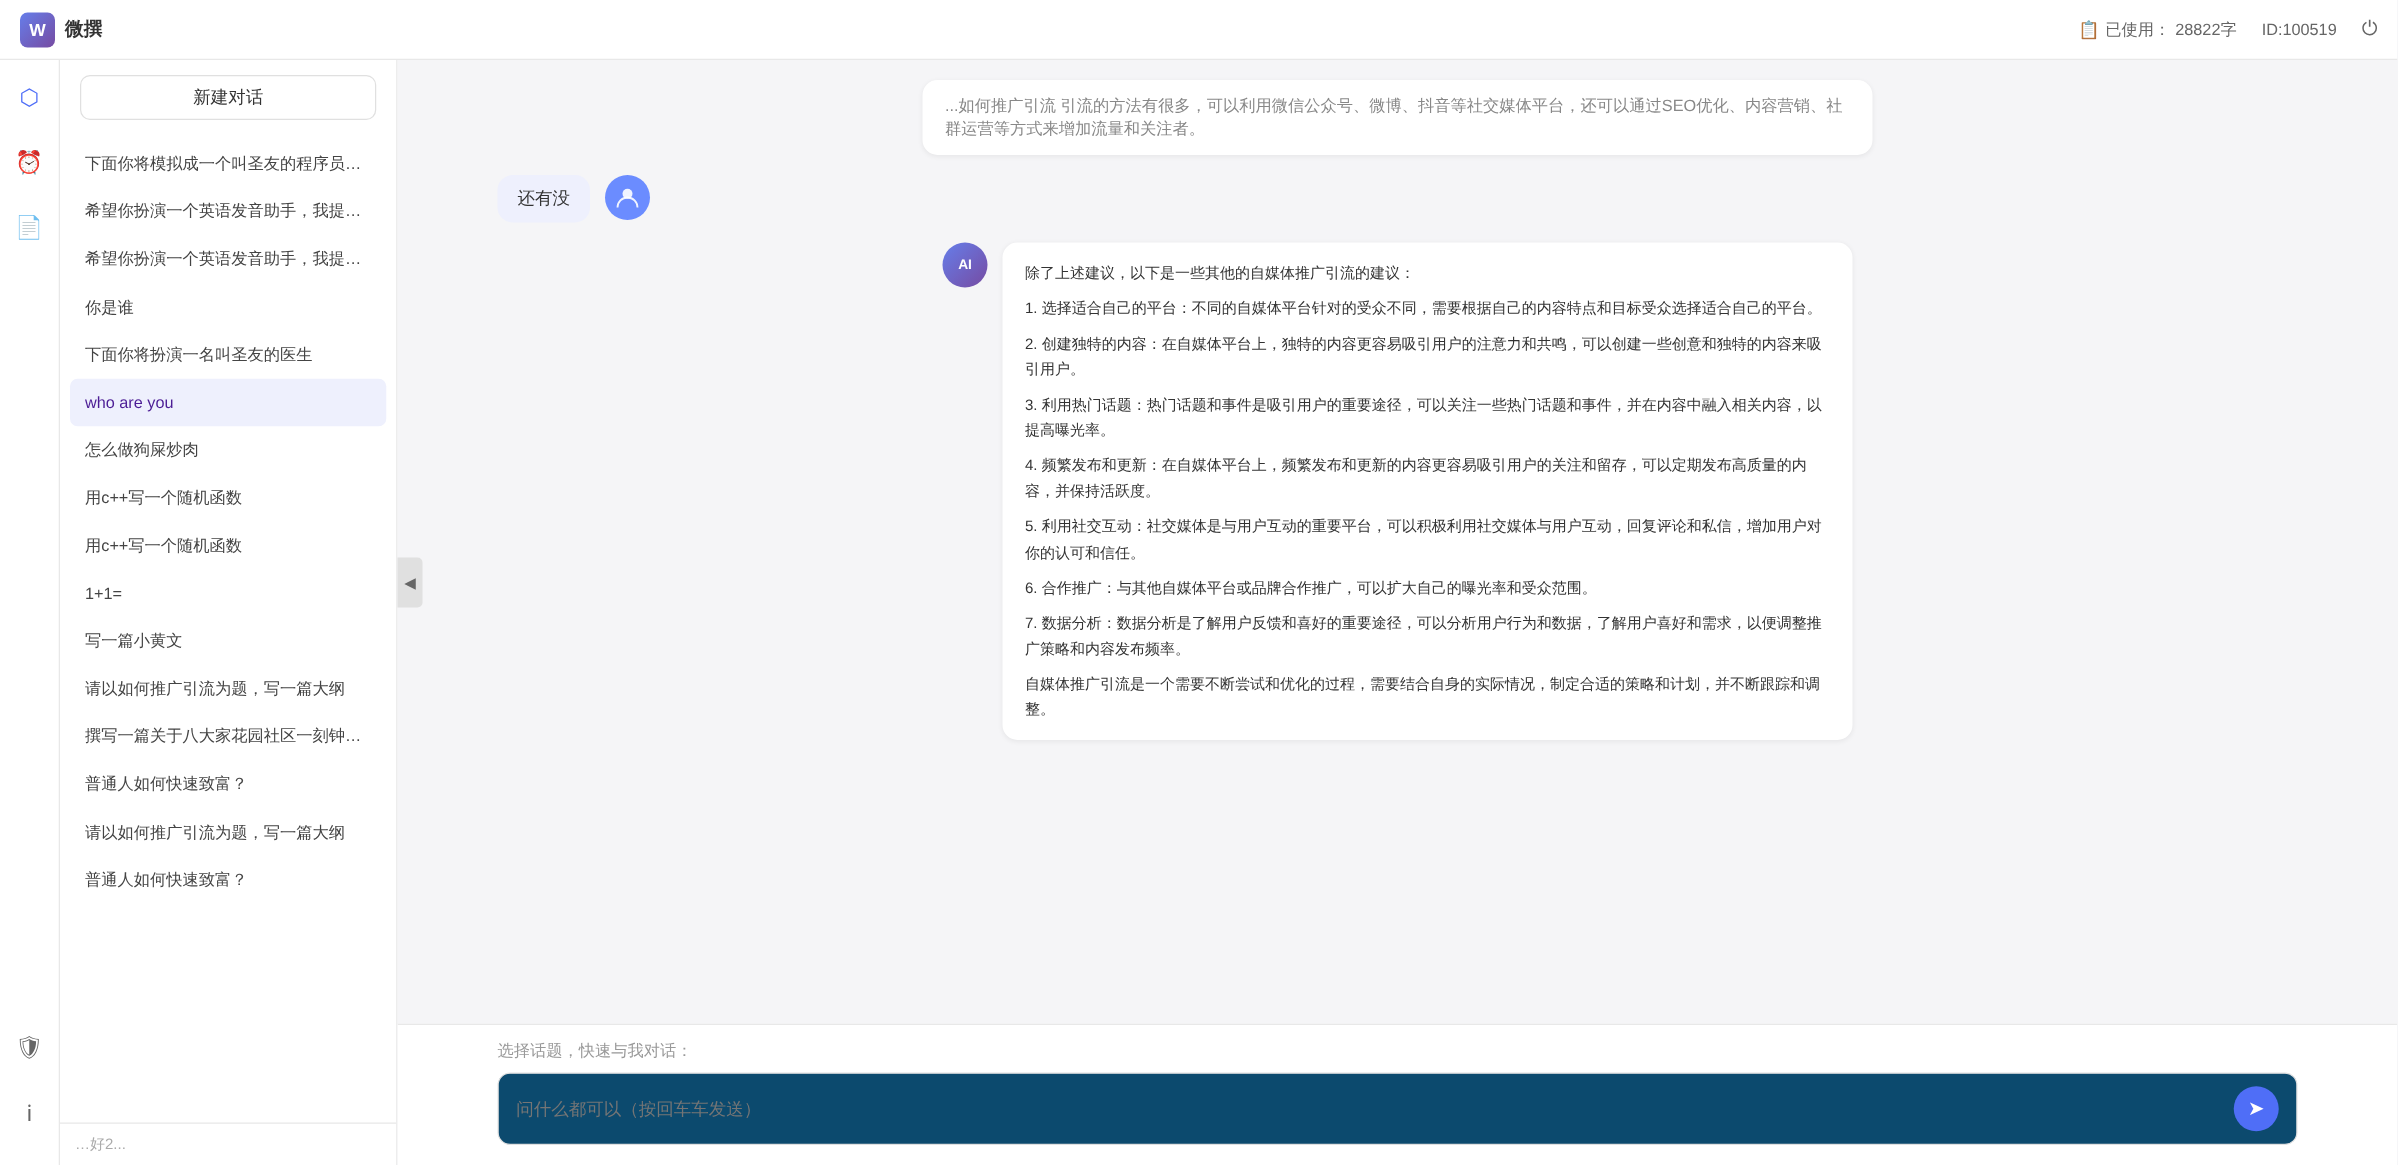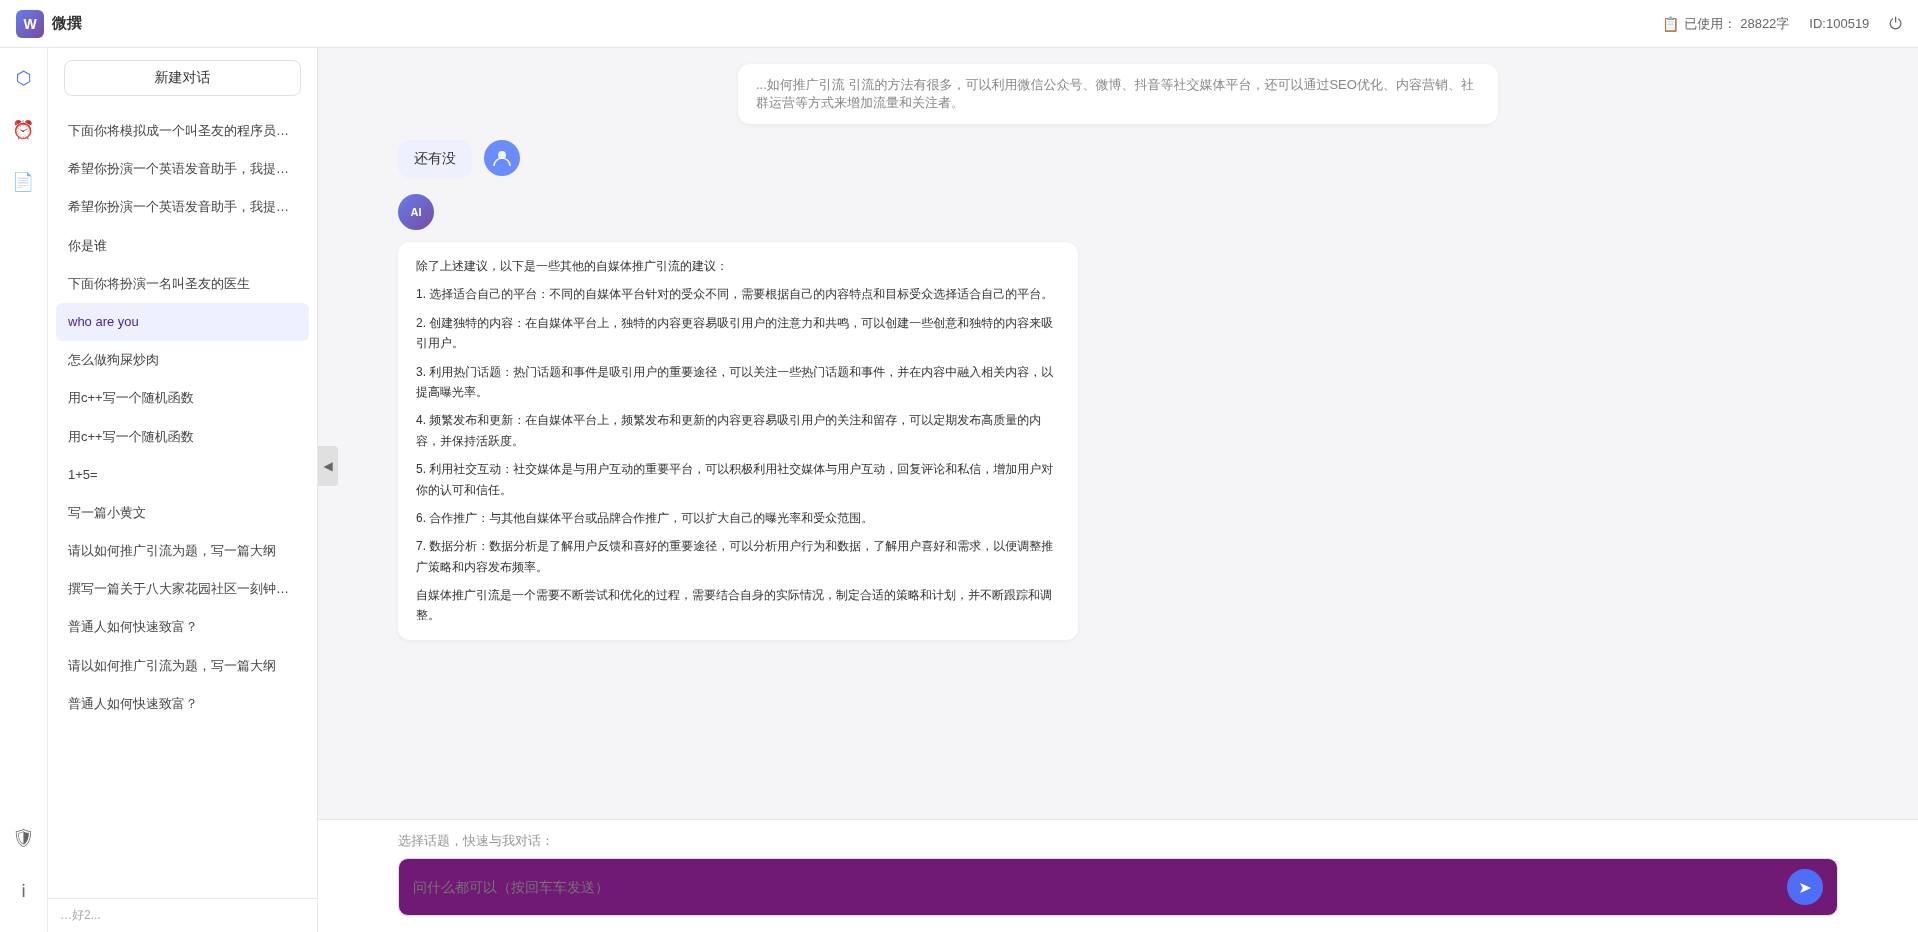--- a/index.html
+++ b/index.html
@@ -155,21 +155,21 @@
     }
     .chat-messages::-webkit-scrollbar { width: 6px; }
     .chat-messages::-webkit-scrollbar-thumb { background: #ccc; border-radius: 3px; }
 
     .message-row {
       display: flex;
       margin-bottom: 16px;
       gap: 12px;
     }
     .message-row.user { justify-content: flex-start; }
-    .message-row.ai { justify-content: center; flex-direction: column; }
+    .message-row.ai { justify-content: center; }
 
     .avatar {
       width: 36px;
       height: 36px;
       border-radius: 50%;
       flex-shrink: 0;
       display: flex;
       align-items: center;
       justify-content: center;
       font-size: 14px;
@@ -219,21 +219,21 @@
       color: #999;
       margin-bottom: 8px;
     }
     .chat-input-row {
       display: flex;
       align-items: center;
       gap: 8px;
       border: 1px solid #e0e0e0;
       border-radius: 10px;
       padding: 10px 14px;
-      background: #701a75;
+      background: #0c4a6e;
     }
     .chat-input {
       flex: 1;
       border: none;
       background: transparent;
       font-size: 14px;
       color: #999;
       outline: none;
     }
     .send-btn {
@@ -286,21 +286,21 @@
     <div class="sidebar-list">
       <div class="sidebar-item">下面你将模拟成一个叫圣友的程序员，我说...</div>
       <div class="sidebar-item">希望你扮演一个英语发音助手，我提供给你...</div>
       <div class="sidebar-item">希望你扮演一个英语发音助手，我提供给你...</div>
       <div class="sidebar-item">你是谁</div>
       <div class="sidebar-item">下面你将扮演一名叫圣友的医生</div>
       <div class="sidebar-item active">who are you</div>
       <div class="sidebar-item">怎么做狗屎炒肉</div>
       <div class="sidebar-item">用c++写一个随机函数</div>
       <div class="sidebar-item">用c++写一个随机函数</div>
-      <div class="sidebar-item">1+5=</div>
+      <div class="sidebar-item">1+1=</div>
       <div class="sidebar-item">写一篇小黄文</div>
       <div class="sidebar-item">请以如何推广引流为题，写一篇大纲</div>
       <div class="sidebar-item">撰写一篇关于八大家花园社区一刻钟便民生...</div>
       <div class="sidebar-item">普通人如何快速致富？</div>
       <div class="sidebar-item">请以如何推广引流为题，写一篇大纲</div>
       <div class="sidebar-item">普通人如何快速致富？</div>
     </div>
     <div class="sidebar-bottom">…好2...</div>
   </div>
 

